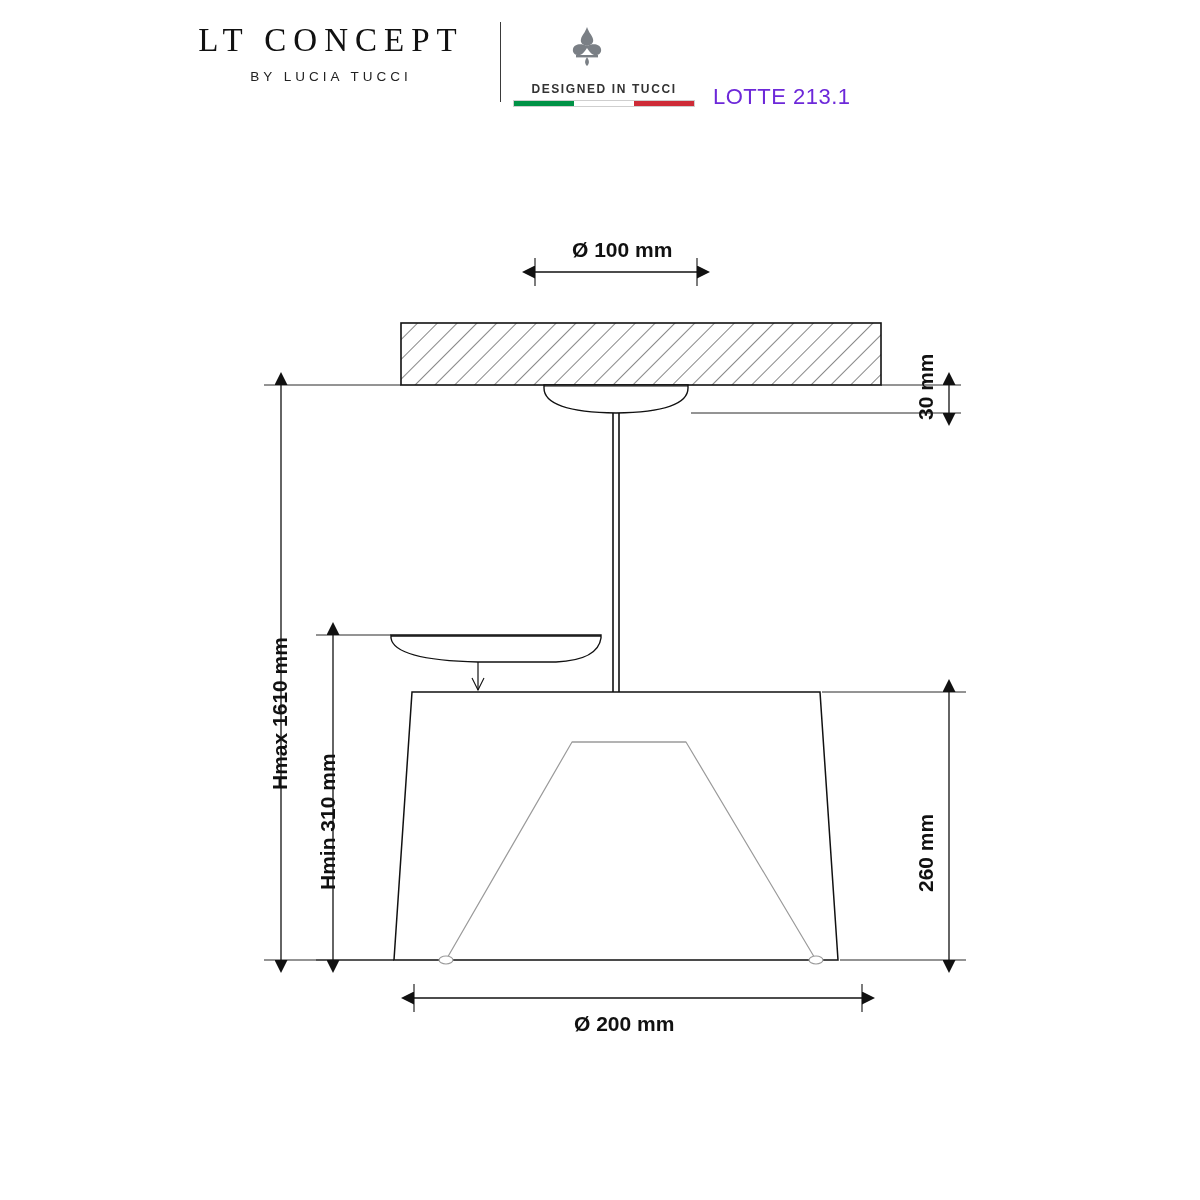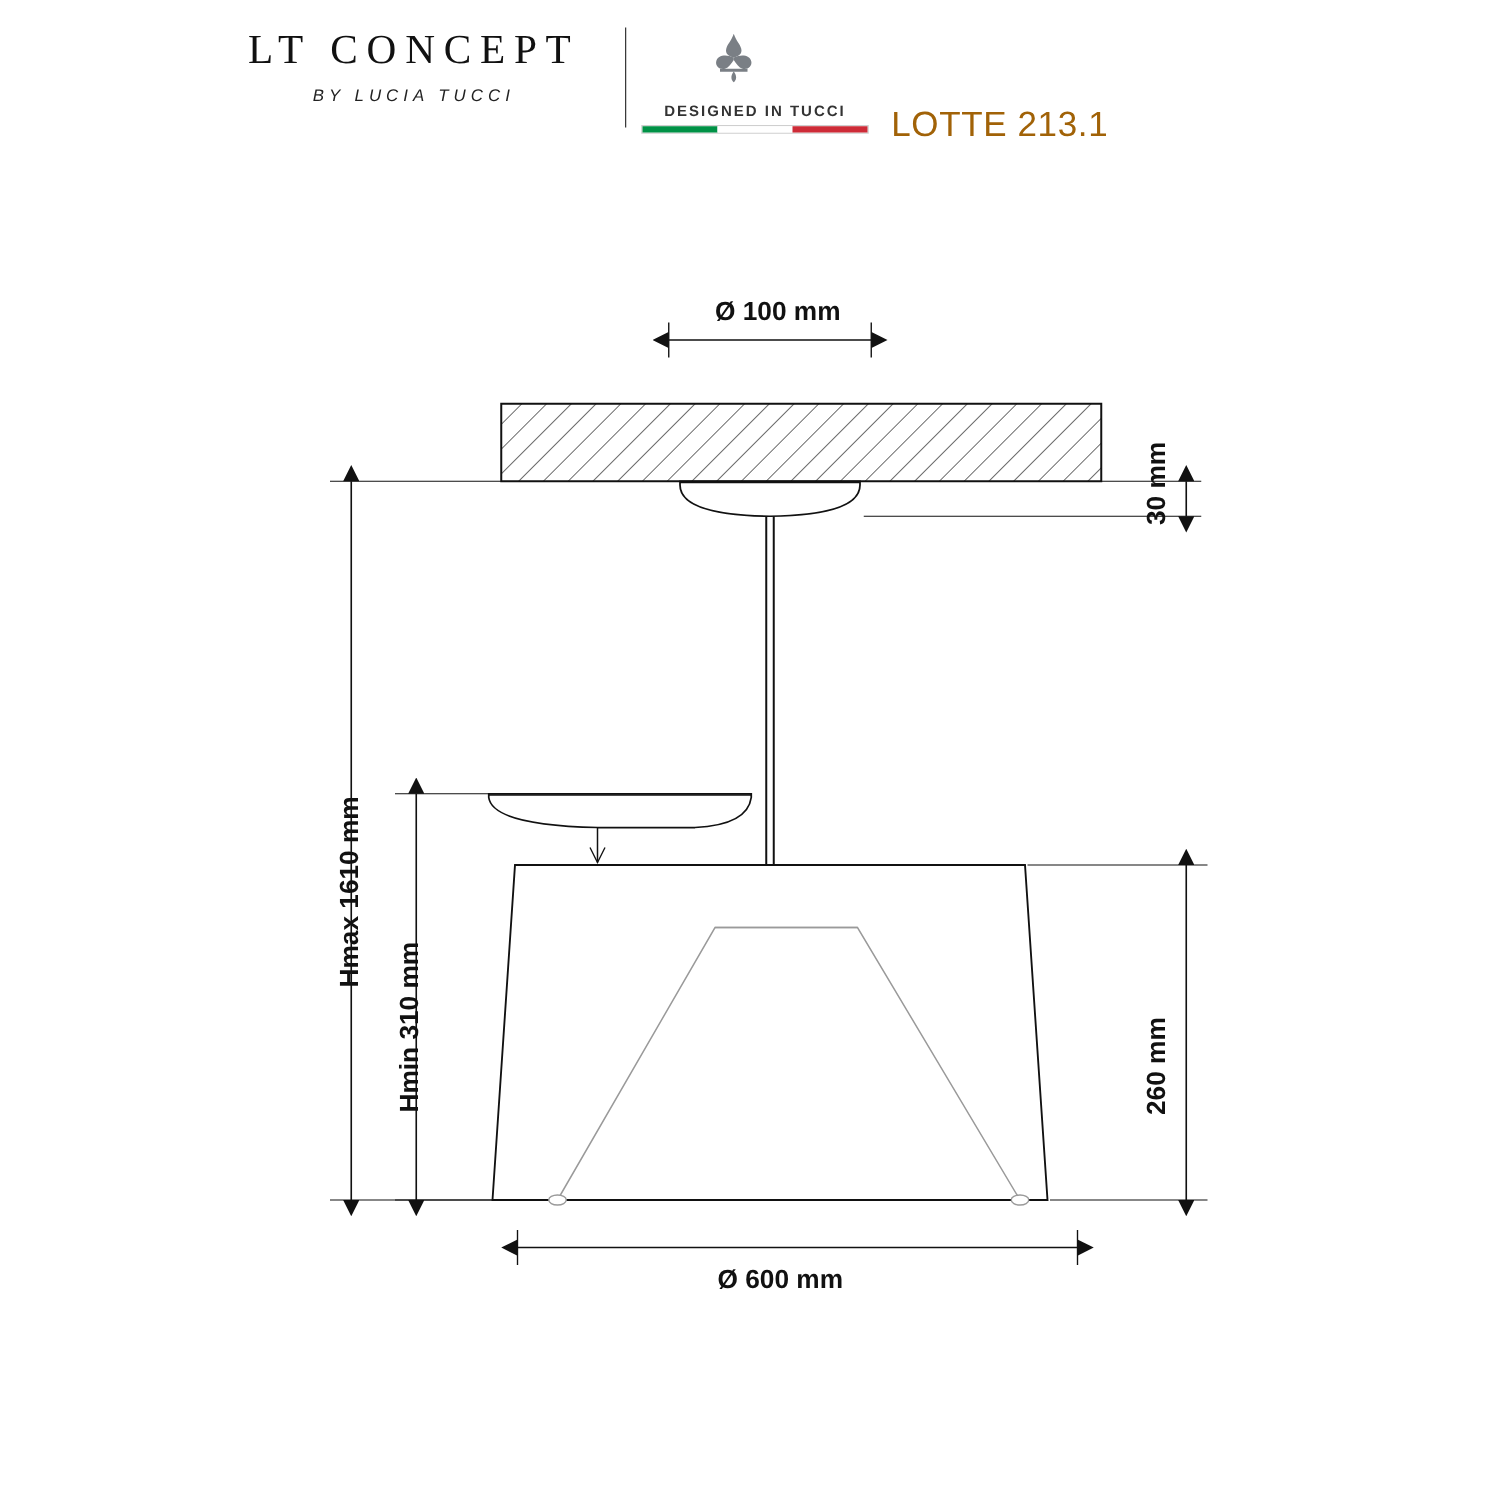--- a/index.html
+++ b/index.html
@@ -42,21 +42,20 @@
     font-family: "Liberation Serif", serif;
     color: #111;
     white-space: nowrap;
   }
   .brand-sub {
     margin-top: 10px;
     font-size: 13.5px;
     letter-spacing: 4px;
     color: #222;
     white-space: nowrap;
-    font-style: italic;
   }
   .header-divider {
     position: absolute;
     left: 484px;
     top: 22px;
     width: 1px;
     height: 80px;
     background: #3a3a3a;
   }
 
@@ -99,22 +98,22 @@
     font-size: 31px;
     font-weight: bold;
     color: #111;
     letter-spacing: 0px;
     white-space: nowrap;
   }
   .model-name {
     position: absolute;
     left: 697px;
     top: 84px;
-    font-size: 28px;
-    color: #a16207;
+    font-size: 22px;
+    color: #6d28d9;
     letter-spacing: 0.5px;
     white-space: nowrap;
     text-align: right;
   }
 
   
   .drawing {
     position: absolute;
     left: 0;
     top: 130px;
@@ -272,20 +271,20 @@
           <line x1="398" y1="868" x2="846" y2="868" stroke="#111" stroke-width="1.3" marker-start="url(#arrL)" marker-end="url(#arrR)"></line>
           <line x1="398" y1="854" x2="398" y2="882" stroke="#111" stroke-width="1.1"></line>
           <line x1="846" y1="854" x2="846" y2="882" stroke="#111" stroke-width="1.1"></line>
         </g>
 
       </g>
     </svg>
 
     
     <div class="dim-label lbl-d100">Ø 100 mm</div>
-    <div class="dim-label lbl-d400">Ø 600 mm</div>
+    <div class="dim-label lbl-d400">Ø 200 mm</div>
     <div class="dim-label vert lbl-30">30 mm</div>
     <div class="dim-label vert lbl-260">260 mm</div>
     <div class="dim-label vert lbl-hmax">Hmax 1610 mm</div>
     <div class="dim-label vert lbl-hmin">Hmin 310 mm</div>
 
   </div>
 </div>
 
 </body></html>

